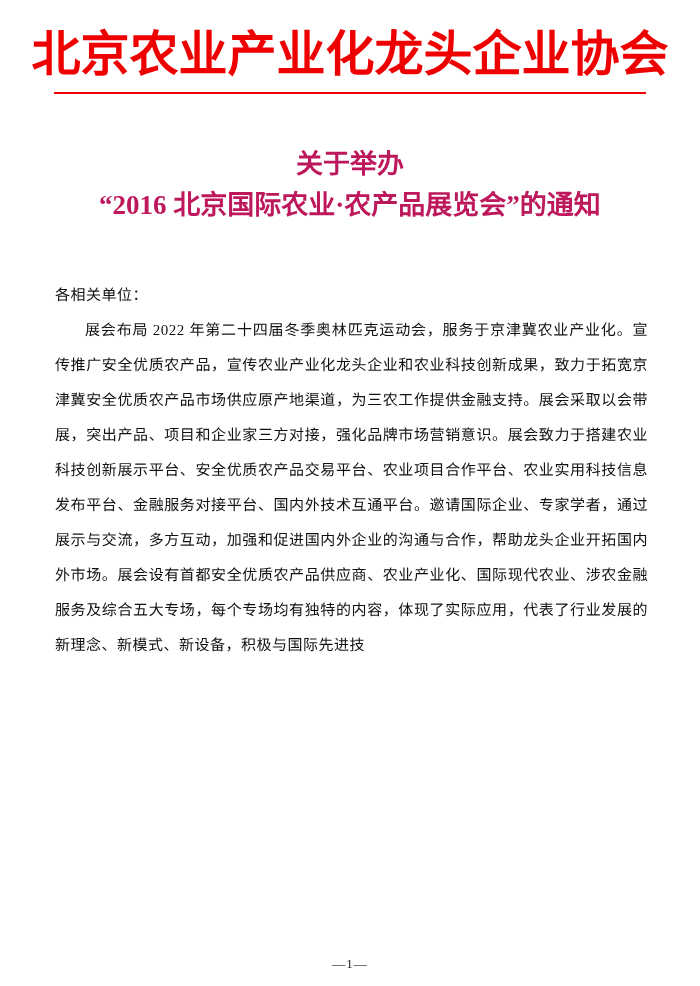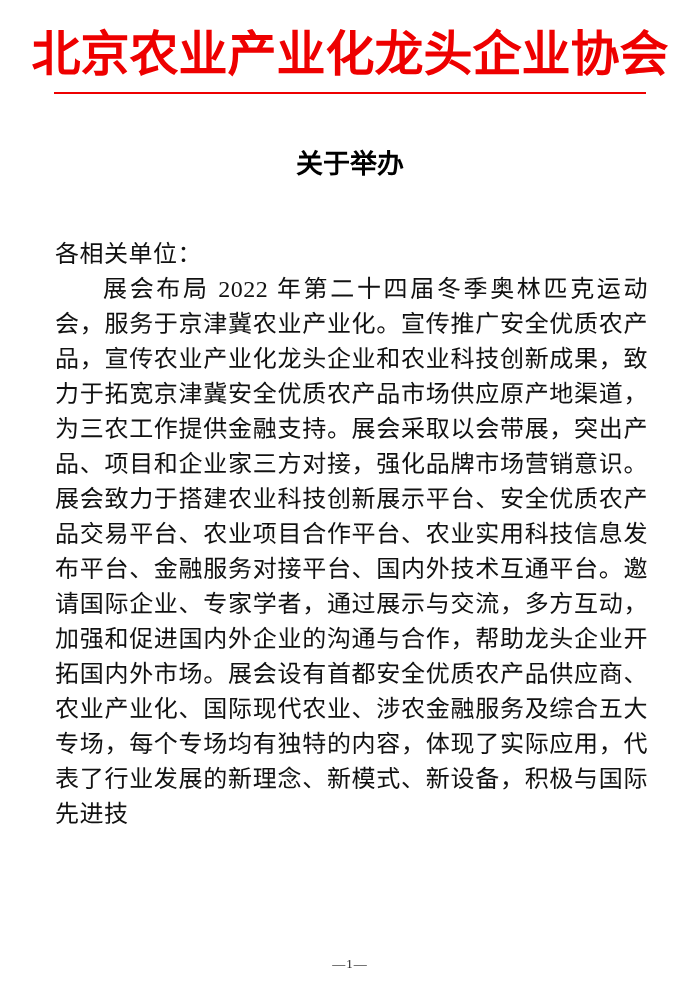--- a/index.html
+++ b/index.html
@@ -35,28 +35,28 @@
     height: 2px;
     margin: 6px auto 0 auto;
     background: var(--brand-red);
   }
   .doc-title {
     margin: 50px 40px 0 40px;
     text-align: center;
     font-weight: bold;
     font-size: 27px;
     line-height: 41px;
-    color: #000000;
+    color: #be185d;
   }
   .doc-title .title-line {
     display: block;
   }
   .body-text {
     margin: 52px 52px 0 55px;
-    font-size: 24px;
+    font-size: 15px;
     line-height: 35px;
     text-align: justify;
     letter-spacing: 0.5px;
   }
   .salutation {
     margin: 0;
     text-indent: 0;
   }
   .para {
     margin: 0;
@@ -80,20 +80,21 @@
 
 <div class="page">
 
   <div class="letterhead">
     <h1 class="org-name">北京农业产业化龙头企业协会</h1>
     <div class="letterhead-rule"></div>
   </div>
 
   <h2 class="doc-title">
     <span class="title-line">关于举办</span>
+    <span class="title-line">“2016 北京国际农业·农产品展览会”的通知</span>
   </h2>
 
   <div class="body-text">
     <p class="salutation">各相关单位：</p>
     <p class="para">展会布局 2022 年第二十四届冬季奥林匹克运动会，服务于京津冀农业产业化。宣传推广安全优质农产品，宣传农业产业化龙头企业和农业科技创新成果，致力于拓宽京津冀安全优质农产品市场供应原产地渠道，为三农工作提供金融支持。展会采取以会带展，突出产品、项目和企业家三方对接，强化品牌市场营销意识。展会致力于搭建农业科技创新展示平台、安全优质农产品交易平台、农业项目合作平台、农业实用科技信息发布平台、金融服务对接平台、国内外技术互通平台。邀请国际企业、专家学者，通过展示与交流，多方互动，加强和促进国内外企业的沟通与合作，帮助龙头企业开拓国内外市场。展会设有首都安全优质农产品供应商、农业产业化、国际现代农业、涉农金融服务及综合五大专场，每个专场均有独特的内容，体现了实际应用，代表了行业发展的新理念、新模式、新设备，积极与国际先进技</p>
   </div>
 
   <div class="page-footer">
     <span class="page-number">—1—</span>
   </div>

